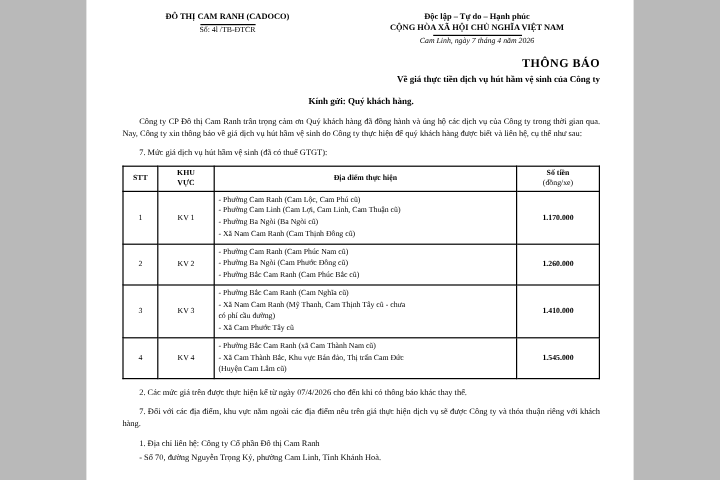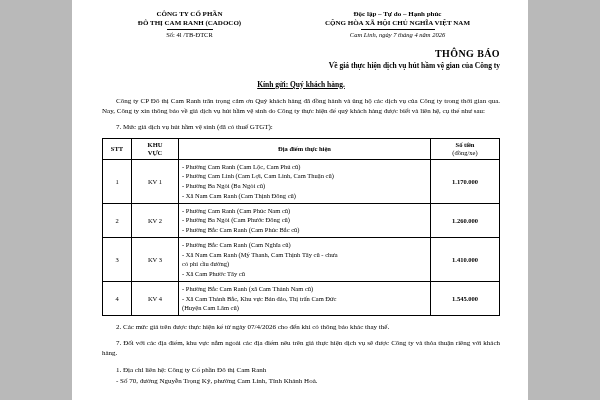--- a/index.html
+++ b/index.html
@@ -64,21 +64,20 @@
   .title-block .t2 {
     font-size: 7.5px;
     font-weight: bold;
     margin-top: 2px;
   }
   .greet {
     text-align: center;
     font-size: 7.5px;
     font-weight: bold;
     margin-top: 10px;
-    text-decoration: underline;
   }
   p.para {
     font-size: 7px;
     text-align: justify;
     line-height: 1.45;
     margin: 7px 0 0 0;
     text-indent: 14px;
   }
   .numitem {
     font-size: 7px;
@@ -133,36 +132,35 @@
     text-indent: 0;
   }
 </style>
 </head>
 <body>
 
 <div class="page">
 
   <div class="hdr">
     <div class="hdr-left">
-      <div class="b f7">CÔNG TY CỔ PHẦN</div>
       <div class="b f7">ĐÔ THỊ CAM RANH (CADOCO)</div>
       <div class="rule rule-l"></div>
       <div class="f65">Số: 4l /TB-ĐTCR</div>
     </div>
     <div class="hdr-right">
       <div class="b f7">Độc lập – Tự do – Hạnh phúc</div>
       <div class="b f7">CỘNG HÒA XÃ HỘI CHỦ NGHĨA VIỆT NAM</div>
       <div class="rule rule-r"></div>
       <div class="f65 italic">Cam Linh, ngày 7 tháng 4 năm 2026</div>
     </div>
   </div>
 
   <div class="title-block">
     <div class="t1">THÔNG BÁO</div>
-    <div class="t2">Về giá thực hiện dịch vụ hút hầm vệ gian của Công ty</div>
+    <div class="t2">Về giá thực tiền dịch vụ hút hầm vệ sinh của Công ty</div>
   </div>
 
   <div class="greet">Kính gửi: Quý khách hàng.</div>
 
   <p class="para">Công ty CP Đô thị Cam Ranh trân trọng cảm ơn Quý khách hàng đã đồng hành và ủng hộ các dịch vụ của Công ty trong thời gian qua. Nay, Công ty xin thông báo về giá dịch vụ hút hầm vệ sinh do Công ty thực hiện để quý khách hàng được biết và liên hệ, cụ thể như sau:</p>
 
   <div class="numitem">7. Mức giá dịch vụ hút hầm vệ sinh (đã có thuế GTGT):</div>
 
   <table class="tariff">
     <thead>

